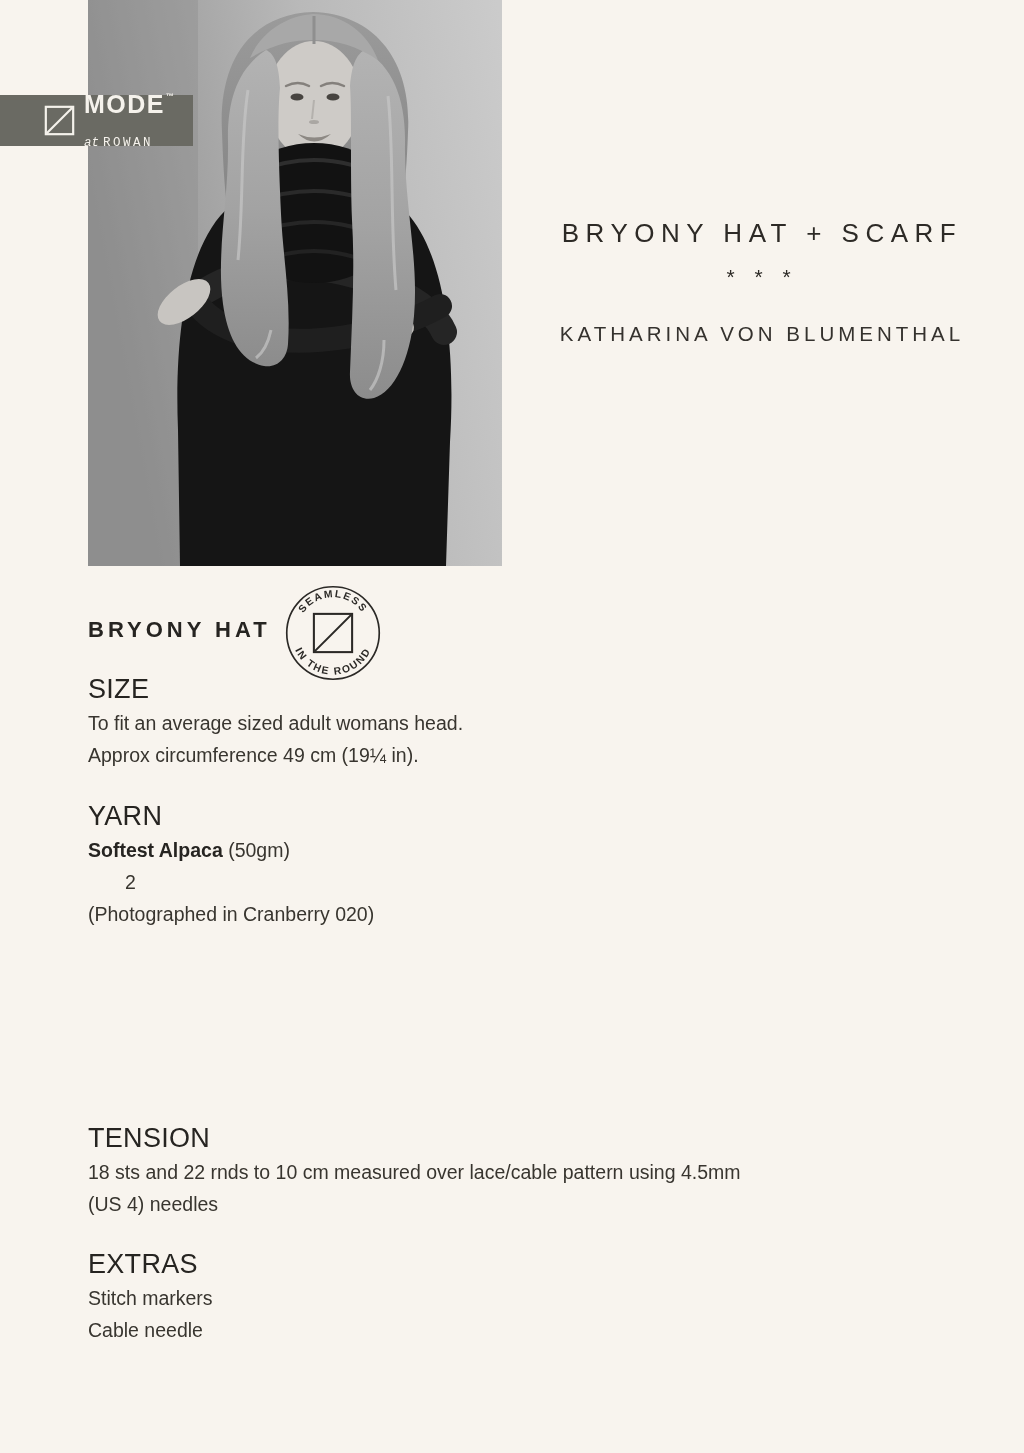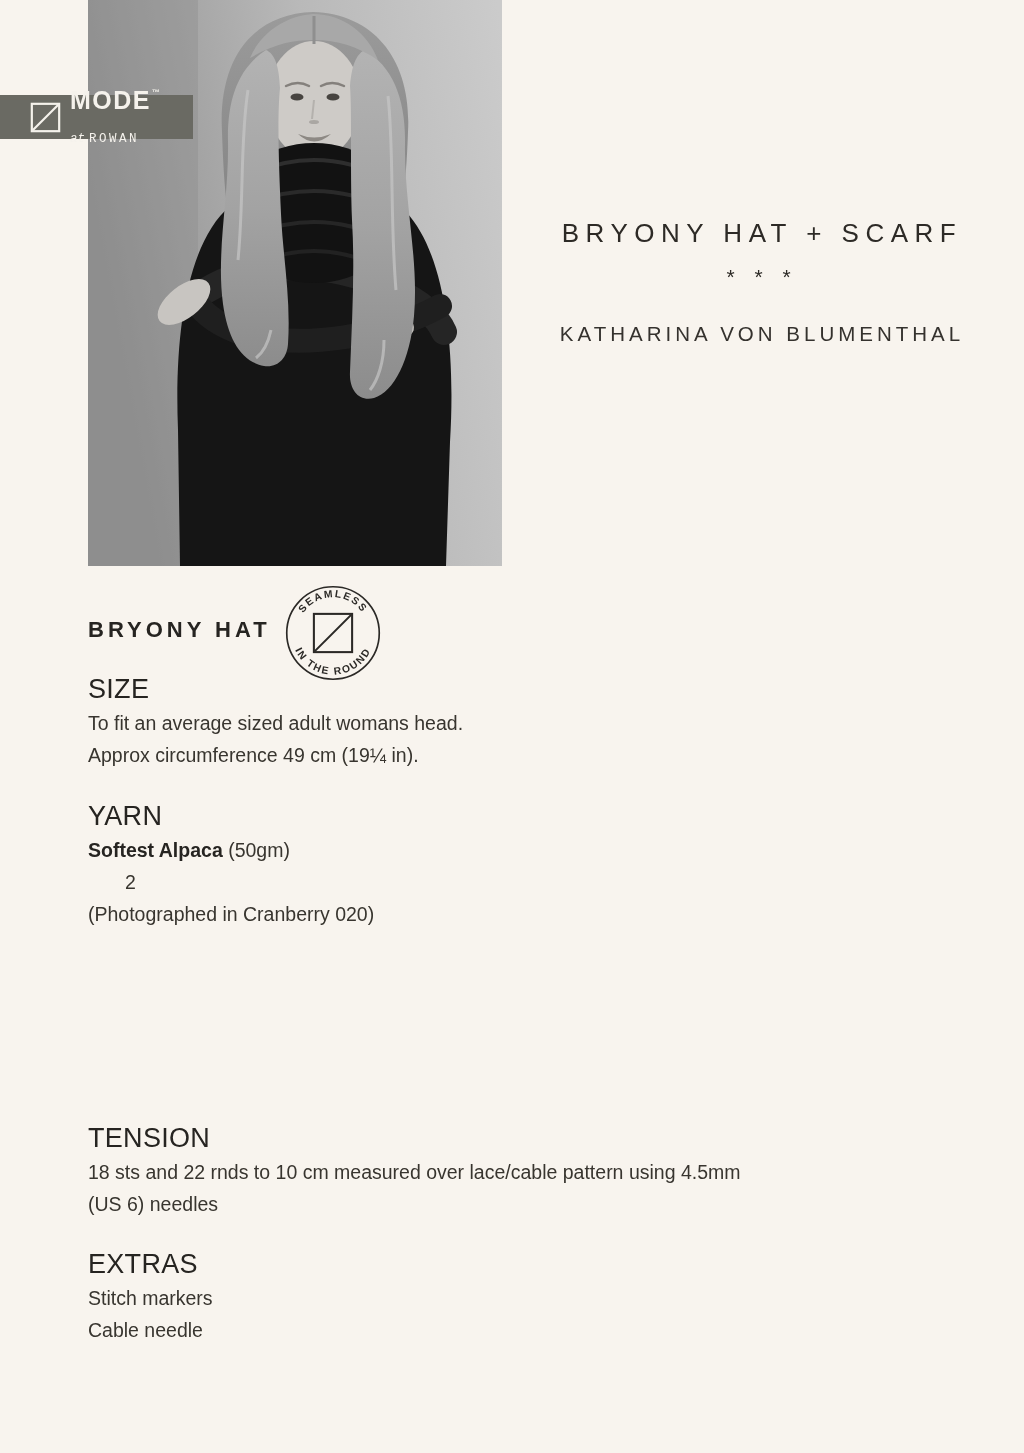--- a/index.html
+++ b/index.html
@@ -13,23 +13,23 @@
     position:absolute;left:0;top:0;width:1024px;height:1453px;
     background:#f8f4ee;color:#2e2b27;
   }
   
   .photo{
     position:absolute;left:88px;top:0;width:414px;height:566px;
     overflow:hidden;z-index:1;
   }
   
   .banner{
-    position:absolute;left:0;top:95px;width:193px;height:44px;
+    position:absolute;left:0;top:95px;width:193px;height:51px;
     background:#6a6a63;z-index:3;
-    display:flex;align-items:center;box-sizing:border-box;padding-left:30px;
+    display:flex;align-items:center;box-sizing:border-box;padding-left:44px;
   }
   .banner-logo{width:31px;height:31px;flex:0 0 auto;display:block;}
   .banner-text{margin-left:9px;color:#f5f2ec;line-height:1;}
   .banner-mode{font-size:25px;font-weight:bold;letter-spacing:1.5px;display:flex;align-items:flex-start;}
   .banner-tm{font-size:8px;margin-top:1px;margin-left:1px;}
   .banner-rowan{font-family:Liberation Mono, monospace;font-size:12.5px;margin-top:20px;letter-spacing:2.5px;}
   .banner-rowan .at{font-style:italic;letter-spacing:0;margin-right:4px;text-transform:lowercase;}
   
   .title-block{
     position:absolute;left:512px;top:218px;width:500px;text-align:center;z-index:2;
@@ -169,21 +169,21 @@
     <h4>YARN</h4>
     <p><strong>Softest Alpaca</strong> <span>(50gm)</span></p>
     <p class="indent">2</p>
     <p>(Photographed in Cranberry 020)</p>
   </section>
 
 
   <section class="spec" style="top:1125px">
     <h4>TENSION</h4>
     <p>18 sts and 22 rnds to 10 cm measured over lace/cable pattern using 4.5mm</p>
-    <p>(US 6) needles</p>
+    <p>(US 4) needles</p>
   </section>
 
   <section class="spec" style="top:1251px">
     <h4>EXTRAS</h4>
     <p>Stitch markers</p>
     <p>Cable needle</p>
   </section>
 
 </div>
 

